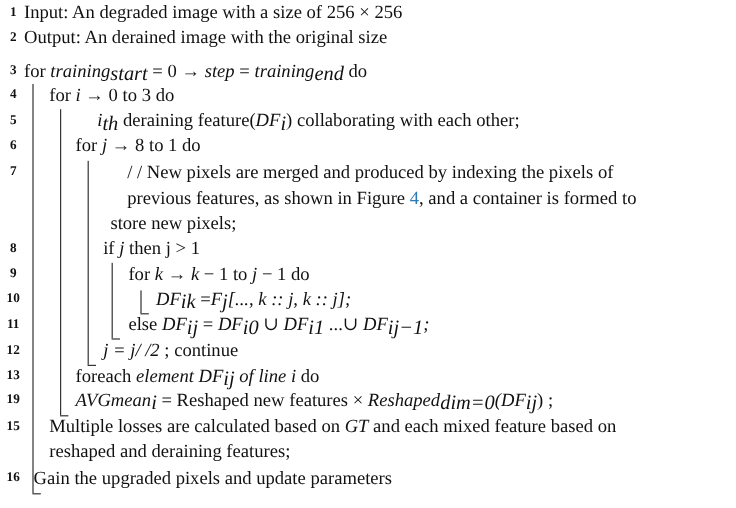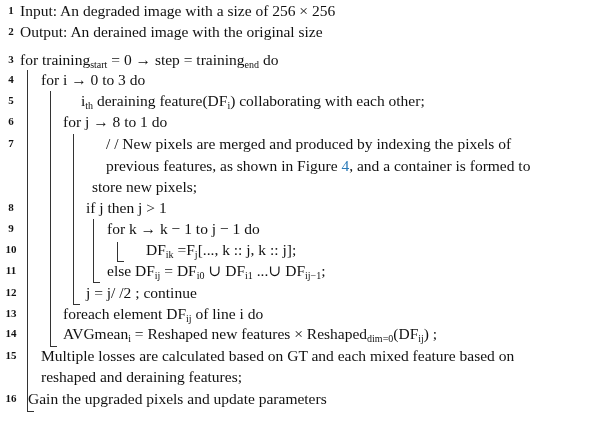--- a/index.html
+++ b/index.html
@@ -1,43 +1,43 @@
 <!DOCTYPE html>
 <html><head>
 <meta charset="utf-8">
 <style>
   html, body { margin:0; padding:0; background:#ffffff; }
   body { width:613px; height:423px; position:relative; overflow:hidden;
          font-family: "Liberation Serif", "DejaVu Serif", serif; color:#111; }
   .ln { position:absolute; left:4px; width:14px; text-align:center; font-size:11px; font-weight:bold; }
   .row { position:absolute; font-size:15.5px; white-space:nowrap; line-height:20px; }
   .b { font-weight:normal; }
-  .i { }
-  sub { font-size:10px; vertical-align:-3px; line-height:0; }
+  .i { font-style:italic; }
+  sub { font-size:17px; vertical-align:-3px; line-height:0; }
   .link { color:#2a7ab8; }
   .vbar { position:absolute; width:1px; background:#333; }
   .hbar { position:absolute; height:1px; background:#333; }
 </style>
 </head>
 <body>
 
 <div class="ln" style="top:4px">1</div>
 <div class="ln" style="top:25px">2</div>
 <div class="ln" style="top:53px">3</div>
 <div class="ln" style="top:73px">4</div>
 <div class="ln" style="top:94px">5</div>
 <div class="ln" style="top:115px">6</div>
 <div class="ln" style="top:137px">7</div>
 <div class="ln" style="top:201px">8</div>
 <div class="ln" style="top:222px">9</div>
 <div class="ln" style="top:243px">10</div>
 <div class="ln" style="top:264px">11</div>
 <div class="ln" style="top:286px">12</div>
 <div class="ln" style="top:307px">13</div>
-<div class="ln" style="top:327px">14</div>
+<div class="ln" style="top:327px">19</div>
 <div class="ln" style="top:349px">15</div>
 <div class="ln" style="top:392px">16</div>
 
 <div class="vbar" style="left:27px; top:70px; height:341px"></div>
 <div class="hbar" style="left:27px; top:411px; width:7px"></div>
 
 <div class="vbar" style="left:50px; top:91px; height:255px"></div>
 <div class="hbar" style="left:50px; top:346px; width:7px"></div>
 
 <div class="vbar" style="left:73px; top:134px; height:170px"></div>
@@ -95,21 +95,21 @@
   <span class="b">then</span>
   <span>j &gt; 1</span>
 </div>
 
 <div class="row" style="left:107px; top:219px">
   <span class="b">for</span>
   <span class="i">k</span><span> → </span><span class="i">k</span><span> − 1 </span><span class="b">to</span>
   <span class="i">j</span><span> − 1 </span><span class="b">do</span>
 </div>
 
-<div class="row" style="left:146px; top:240px">
+<div class="row" style="left:130px; top:240px">
   <span class="i">DF</span><sub class="i">ik</sub><span> =</span><span class="i">F</span><sub class="i">j</sub><span class="i">[..., k :: j, k :: j];</span>
 </div>
 
 <div class="row" style="left:107px; top:261px">
   <span class="b">else</span>
   <span class="i">DF</span><sub class="i">ij</sub><span> = </span><span class="i">DF</span><sub class="i">i0</sub><span> ∪ </span><span class="i">DF</span><sub class="i">i1</sub><span> ...∪ </span><span class="i">DF</span><sub class="i">ij−1</sub><span class="i">;</span>
 </div>
 
 <div class="row" style="left:86px; top:283px">
   <span class="i">j = j/ /2</span><span> ; continue</span>

